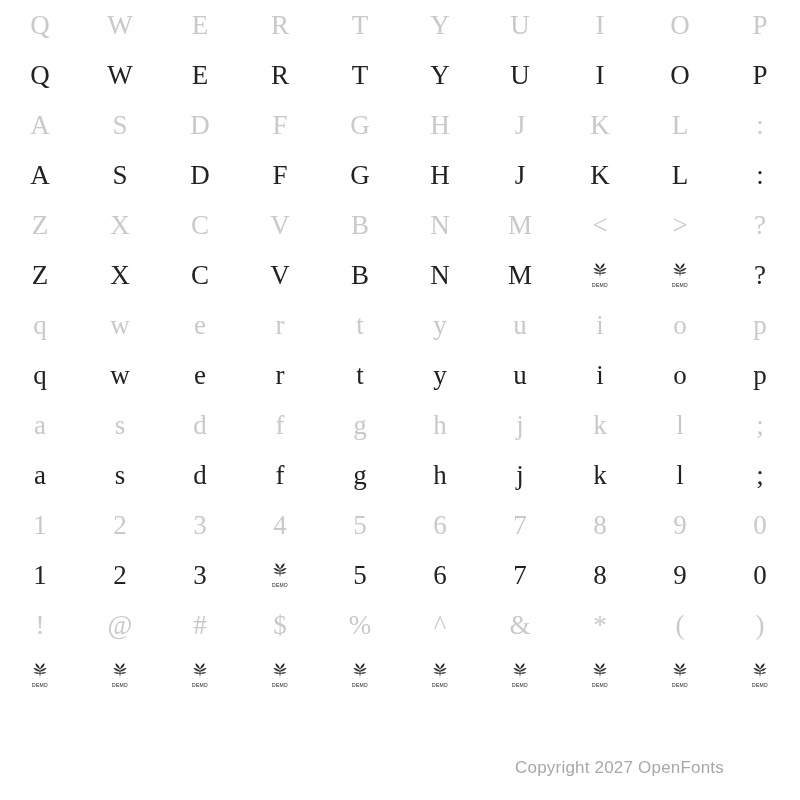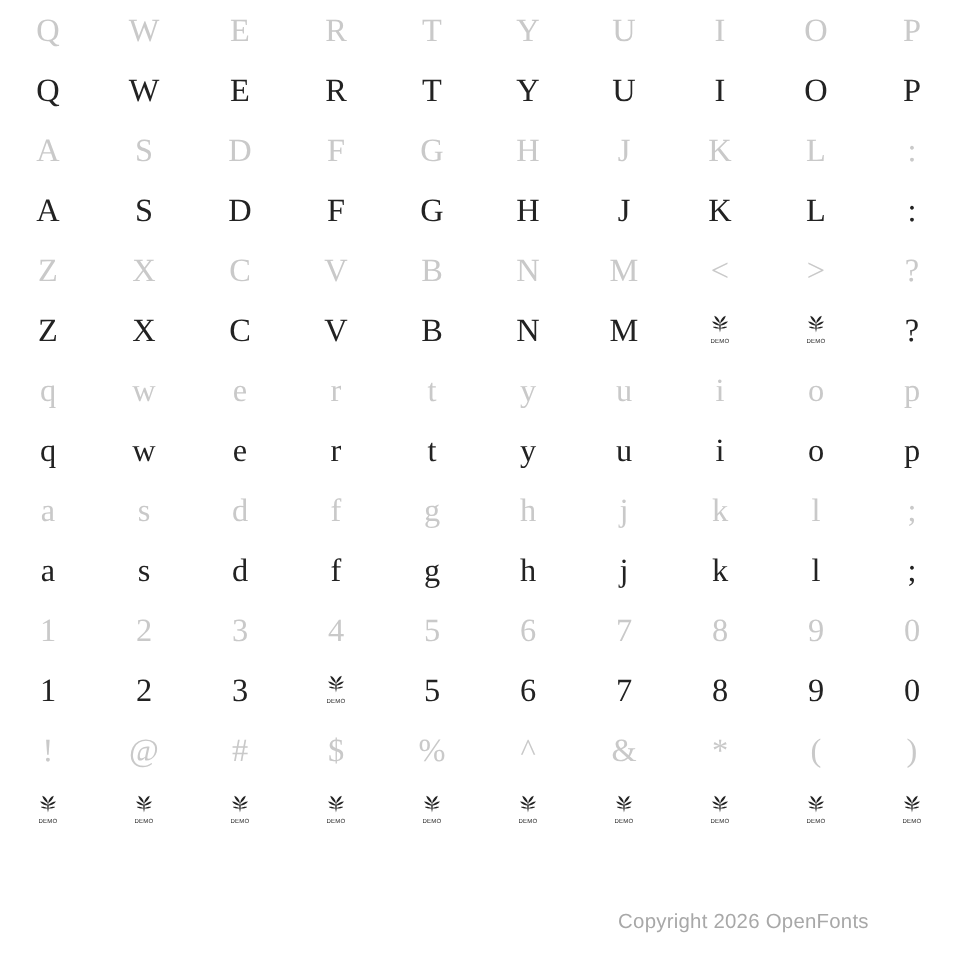--- a/index.html
+++ b/index.html
@@ -424,16 +424,16 @@
                 <path d="M13 11.8 C10.6 12 8.6 11.6 6.9 10.4 C9.2 10.2 11.4 10.6 13 11.8 Z"></path>
                 <path d="M13 11.8 C15.4 12 17.4 11.6 19.1 10.4 C16.8 10.2 14.6 10.6 13 11.8 Z"></path>
               </g>
             </svg></span>
           <span class="label">DEMO</span>
         </span>
       </div>
     </div>
 
   <footer>
-    <span class="copyright">Copyright 2026 OpenFonts</span>
+    <span class="copyright">Copyright 2027 OpenFonts</span>
   </footer>
 
 </div>
 
 </body></html>

